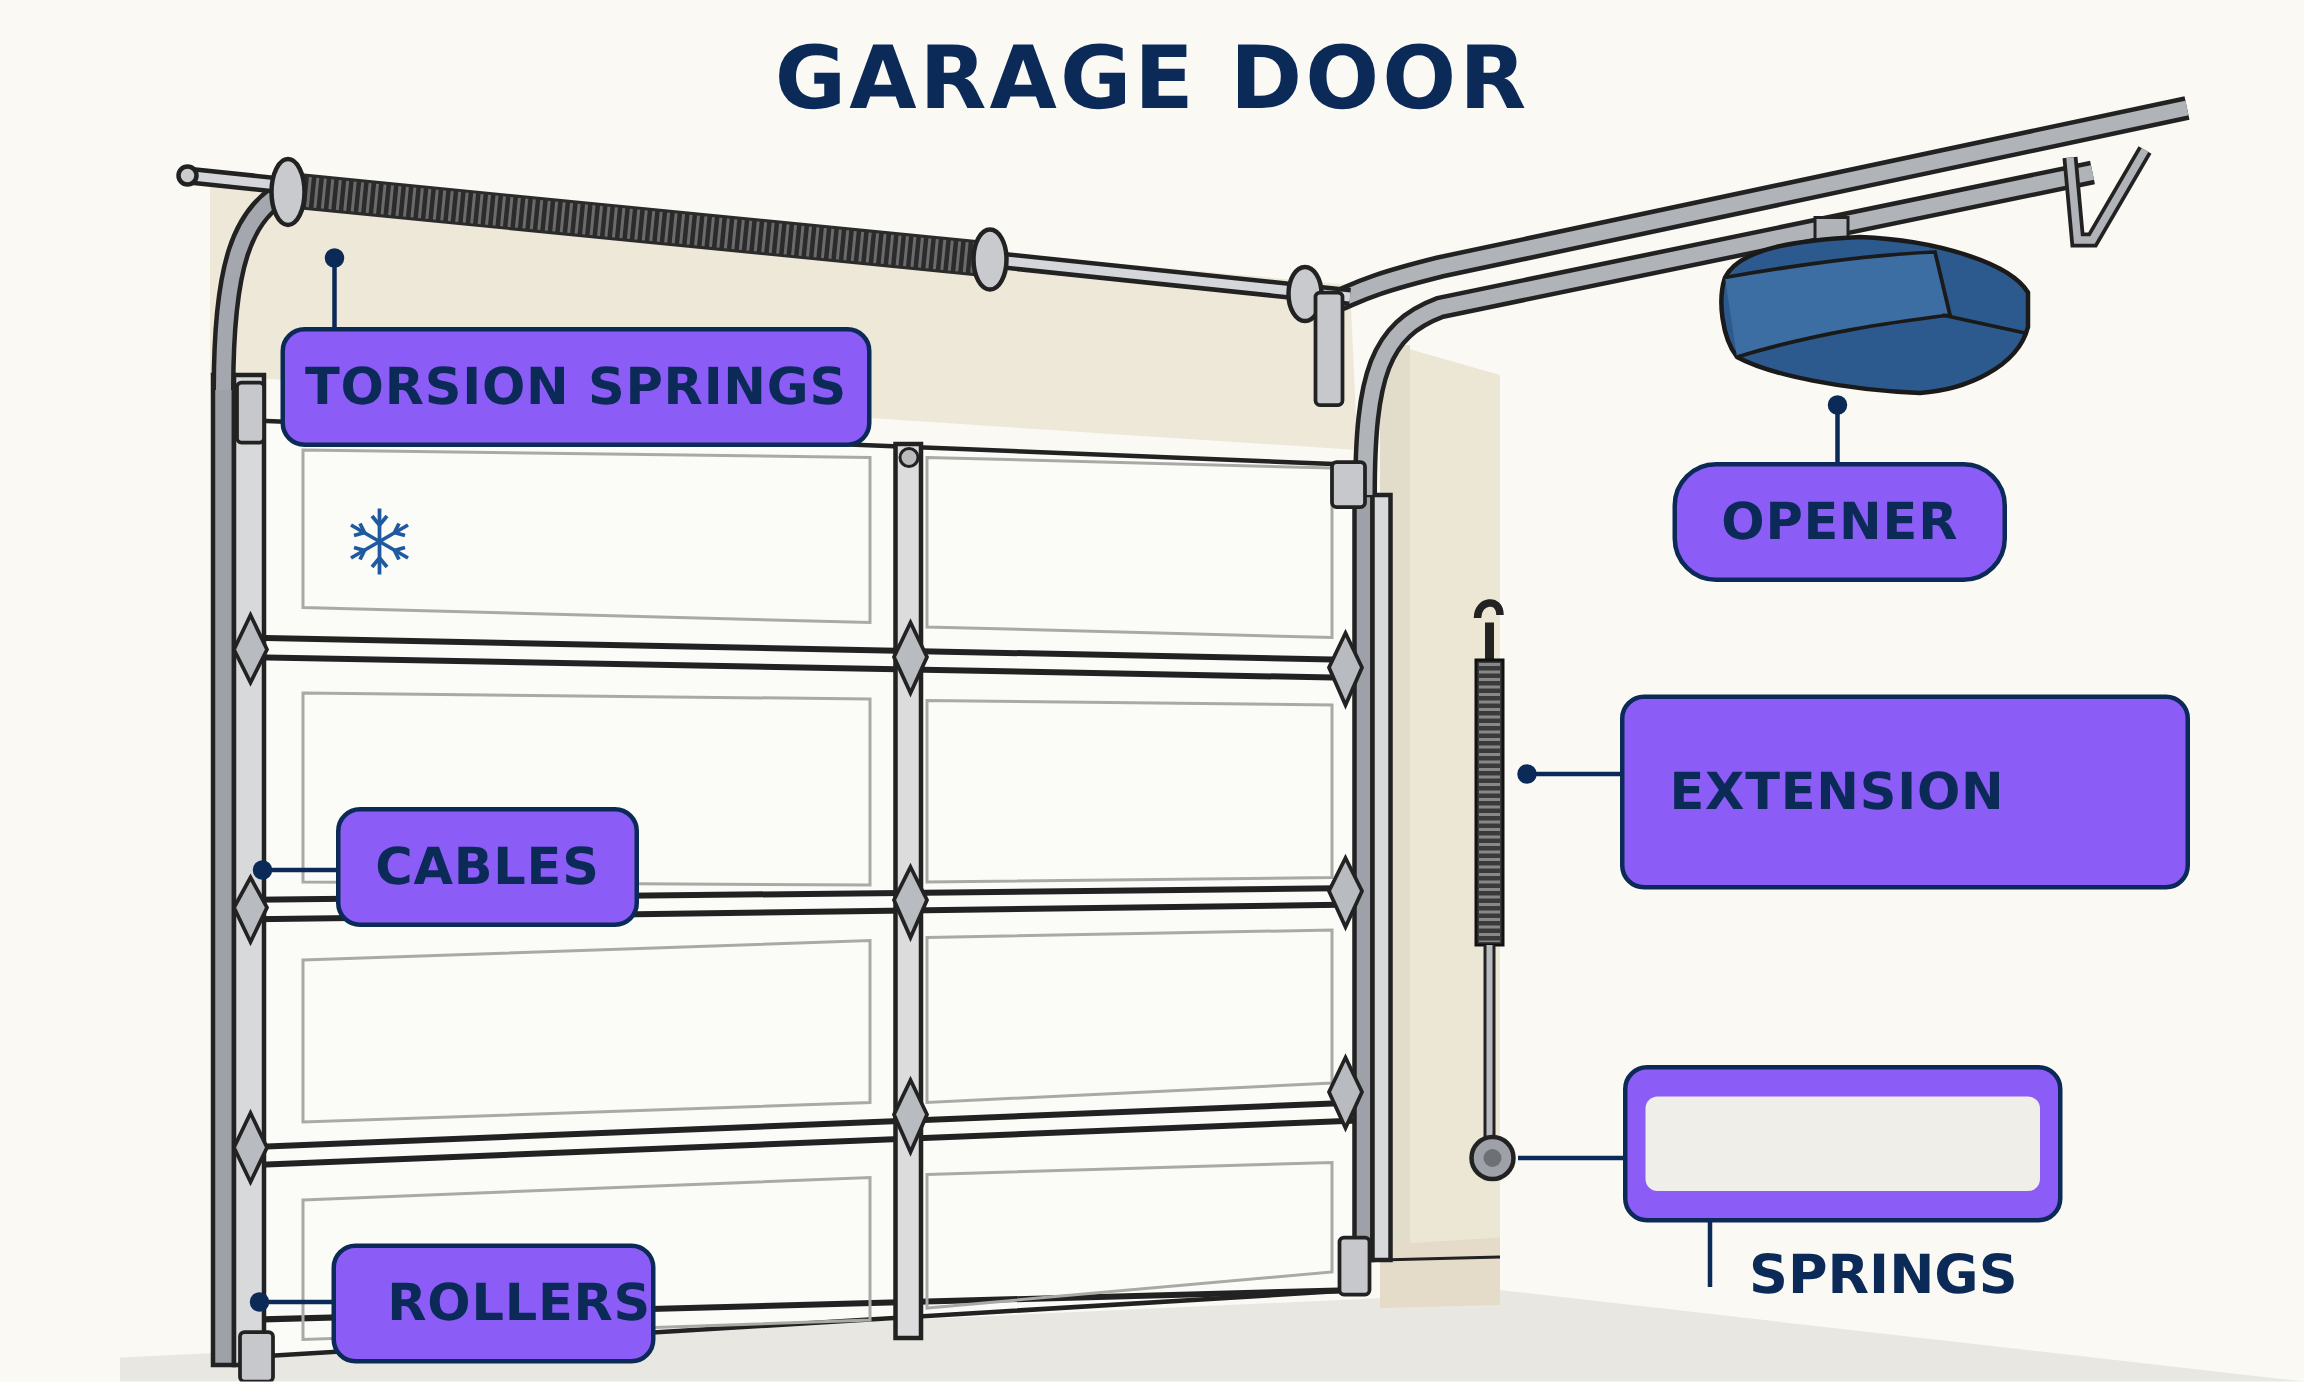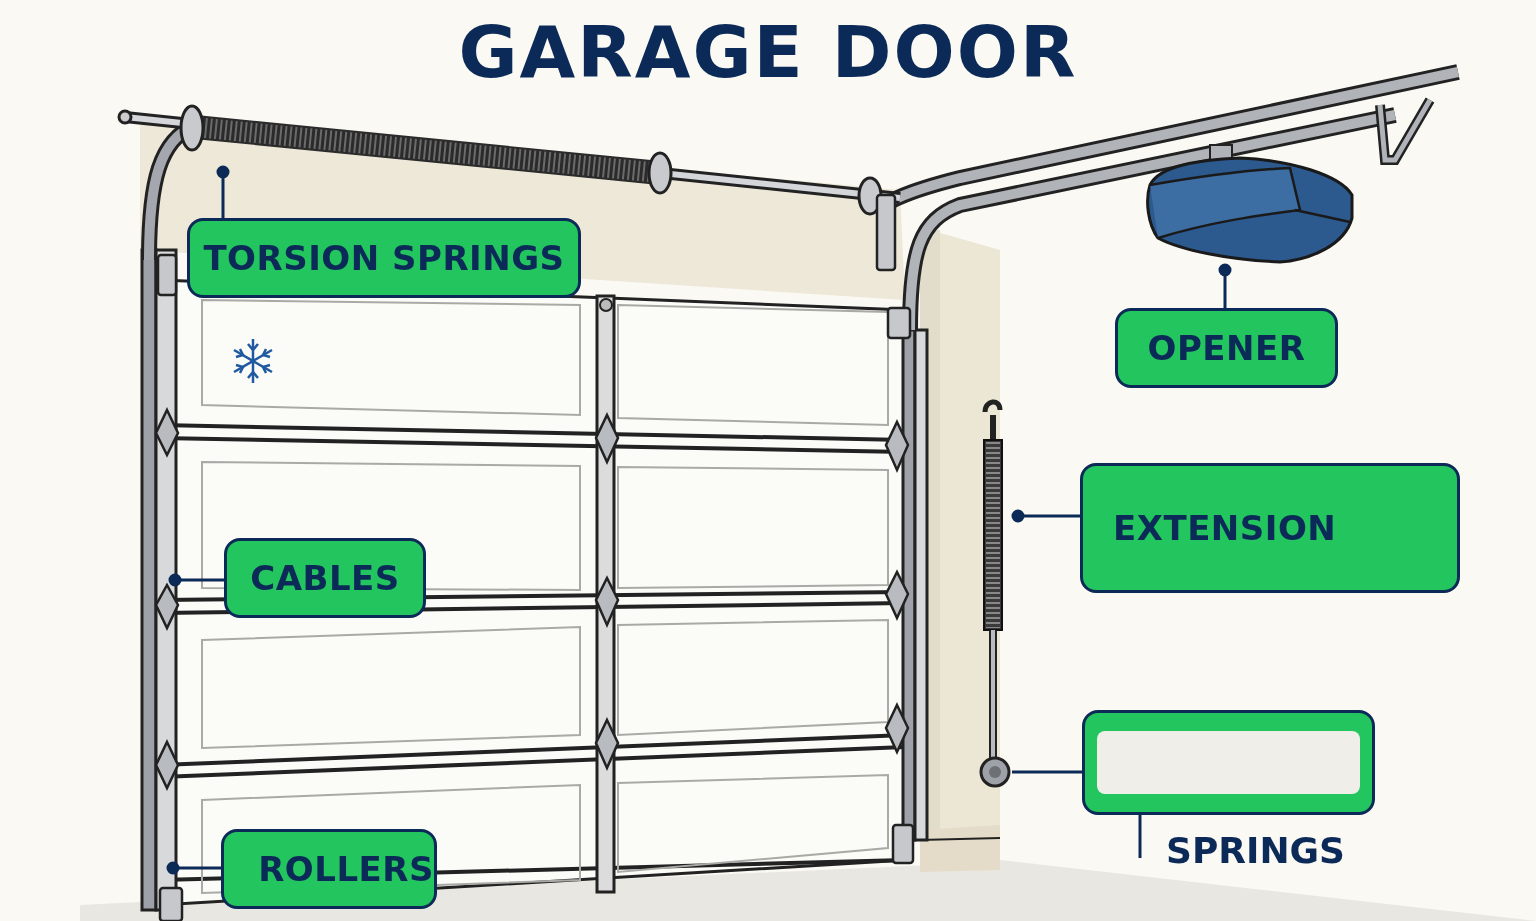--- a/index.html
+++ b/index.html
@@ -1,21 +1,21 @@
 <!DOCTYPE html>
 <html><head>
 <meta charset="utf-8">
 <style>
   html, body { margin:0; padding:0; }
   body { width:1536px; height:921px; background:#faf9f4; position:relative; overflow:hidden;
          font-family:"DejaVu Sans","Liberation Sans",sans-serif; }
   .title { position:absolute; left:0; width:1536px; top:2px; text-align:center;
-           font-size:72px; font-weight:bold; color:#0c2a57; letter-spacing:2px; line-height:100px; }
+           font-size:58px; font-weight:bold; color:#0c2a57; letter-spacing:2px; line-height:100px; }
   svg.scene { position:absolute; left:0; top:0; }
-  .label { position:absolute; border:3px solid #0c2a57; border-radius:16px; background:#22c55e;
+  .label { position:absolute; border:3px solid #0c2a57; border-radius:16px; background:#8b5cf6;
            color:#0c2a57; font-weight:bold; box-sizing:border-box; display:flex; align-items:center;
            justify-content:center; font-size:34px; letter-spacing:0.5px; }
   .label.multi { justify-content:flex-start; padding-left:30px; line-height:46px; }
   .label .lines { display:flex; flex-direction:column;gap:37px; }
   .plain { position:absolute; color:#0c2a57; font-weight:bold; font-size:36px; }
   .placeholder { position:absolute; left:12px; right:12px; top:18px; bottom:18px; background:#efeee9; border-radius:8px; }
 </style>
 </head>
 <body>
 
@@ -146,21 +146,21 @@
     <path d="M1383,515 C1395,500 1410,502 1420,512 C1428,520 1436,518 1438,512"></path>
     <path d="M1372,535 C1385,522 1400,524 1410,532 C1418,538 1428,536 1432,530"></path>
     <path d="M1374,550 C1386,540 1400,542 1410,548 C1418,552 1426,550 1428,546"></path>
   </g>
 </svg>
 
 <div class="label" style="left:187px;top:218px;width:394px;height:80px;">
   <span>TORSION SPRINGS</span>
 </div>
 
-<div class="label" style="left:1115px;top:308px;width:223px;height:80px;">
+<div class="label" style="left:1115px;top:308px;width:223px;height:80px;border-radius:29px;">
   <span>OPENER</span>
 </div>
 
 <div class="label multi" style="left:1080px;top:463px;width:380px;height:130px;">
   <div class="lines">
     <span>EXTENSION</span>
   </div>
 </div>
 
 <div class="label" style="left:224px;top:538px;width:202px;height:80px;">

